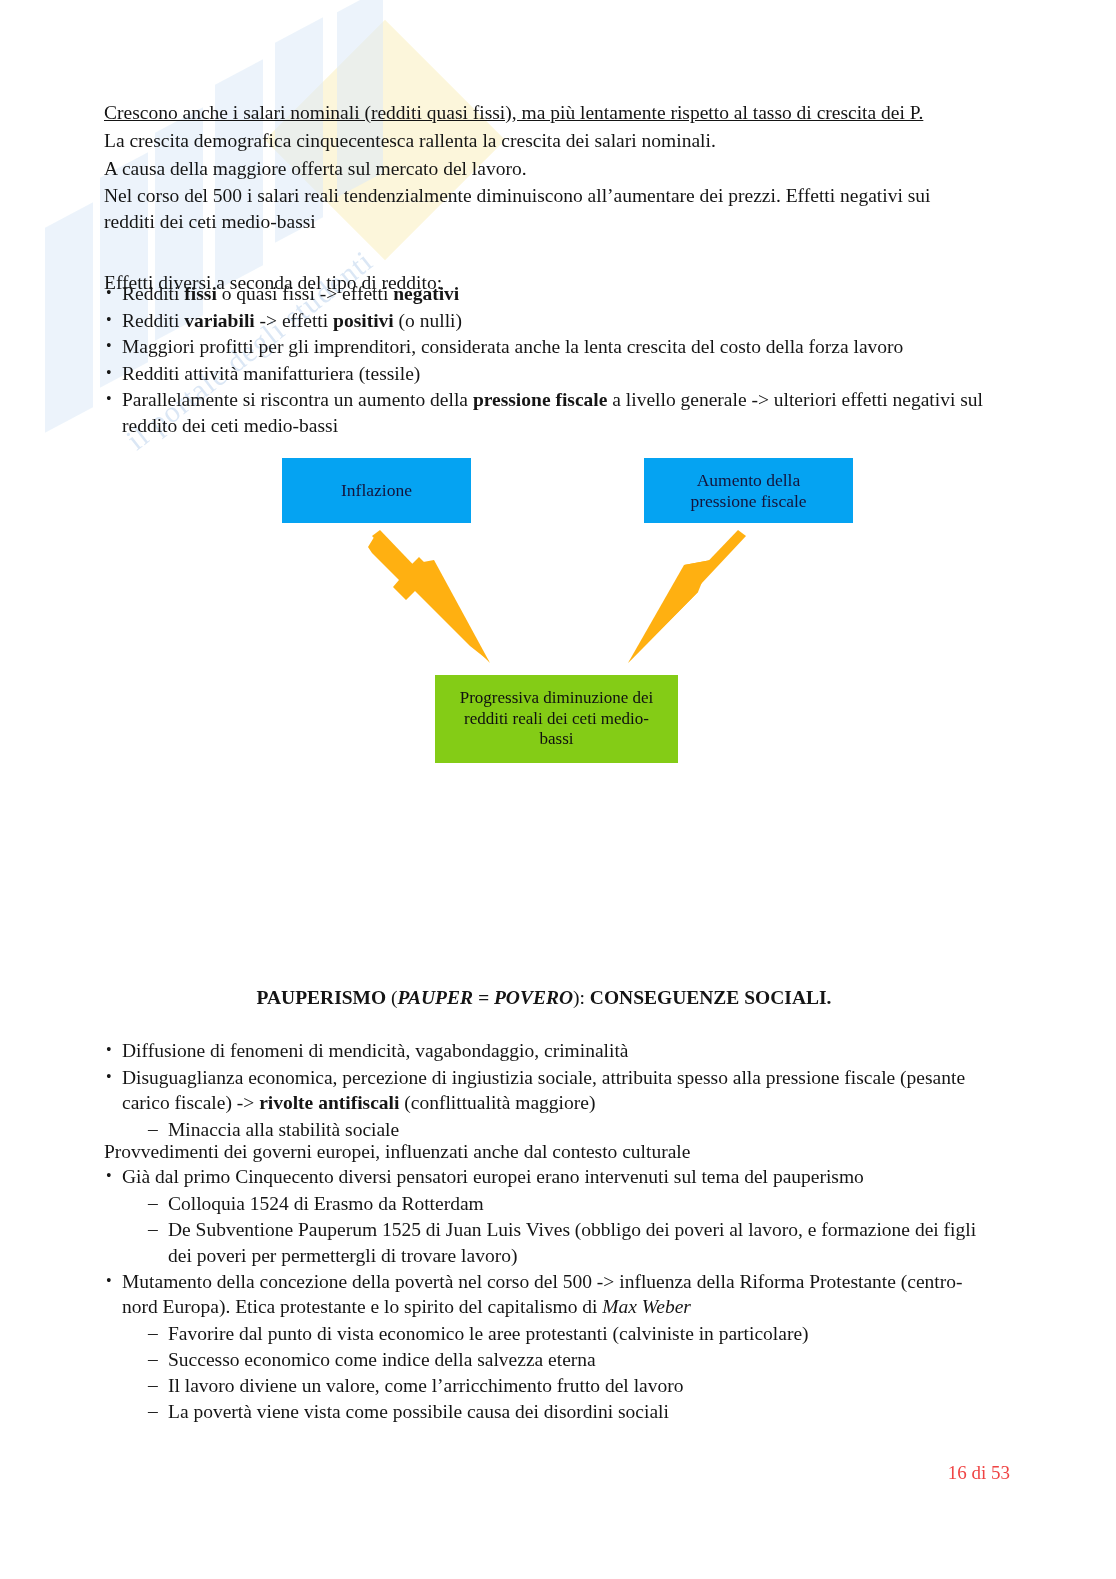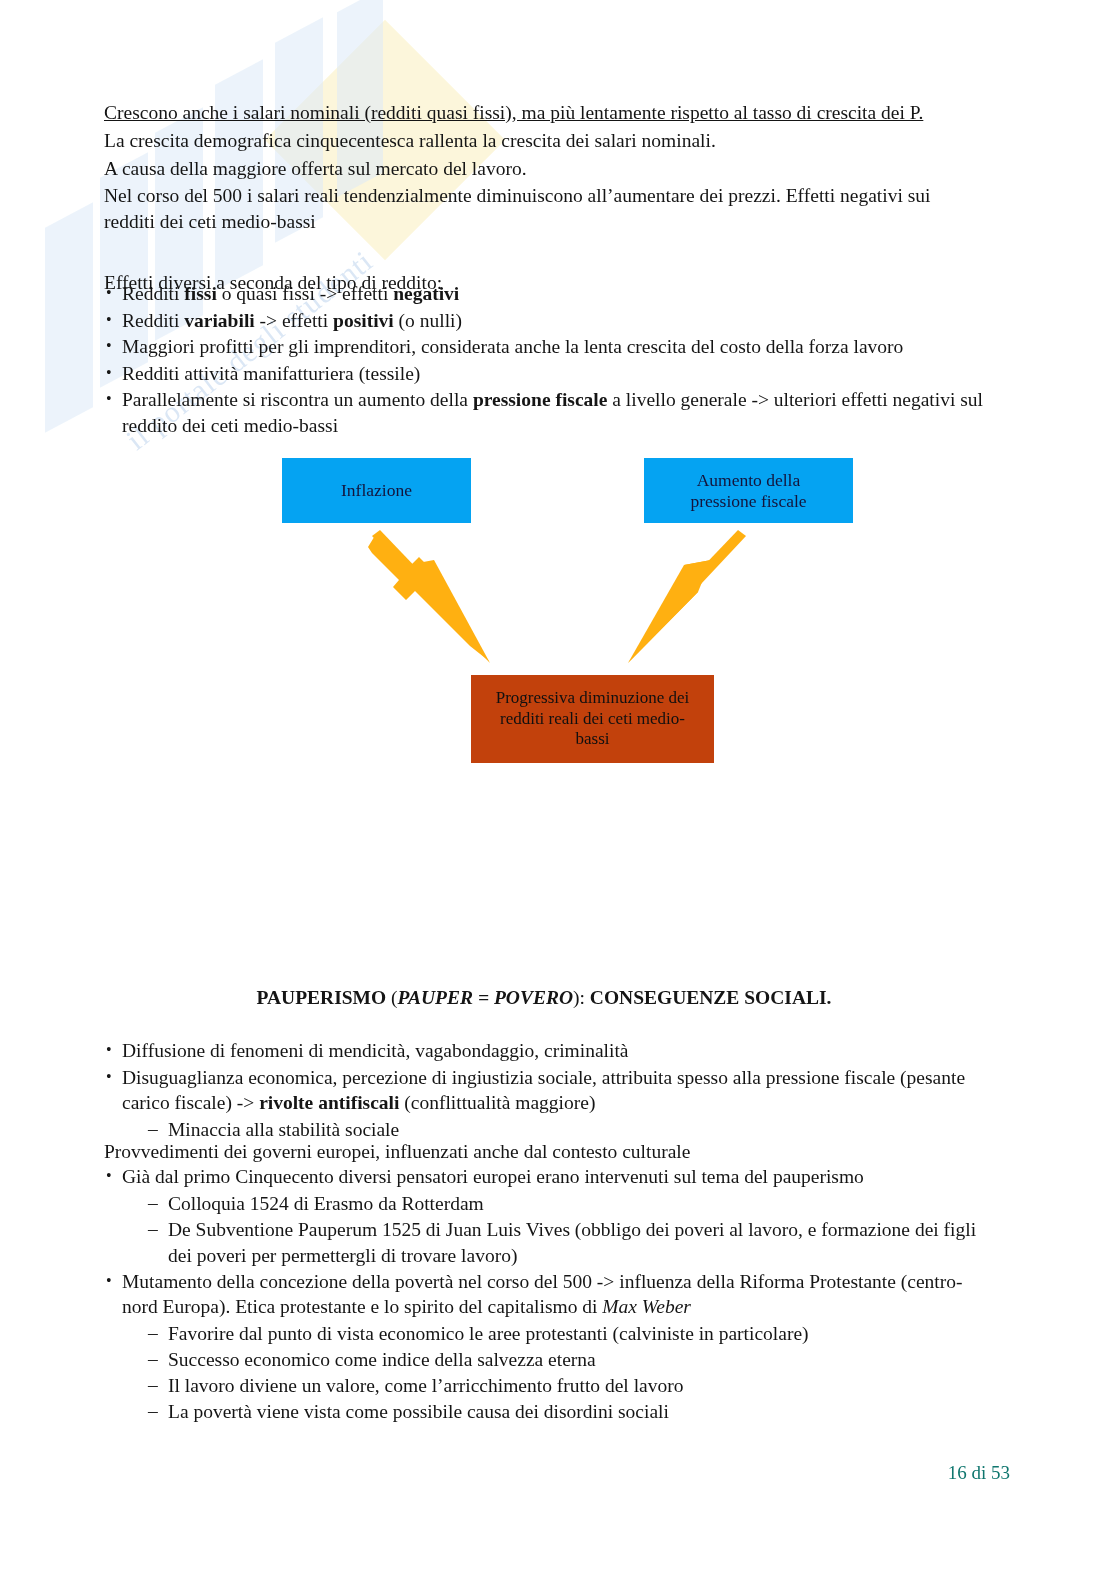--- a/index.html
+++ b/index.html
@@ -110,39 +110,38 @@
     text-align: center;
     font-family: "Liberation Serif", serif;
   }
   .node-blue {
     background: #05A3F2;
     color: #14143c;
     font-size: 17.5px;
     line-height: 21px;
   }
   .node-green {
-    background: #c2410c;
+    background: #84cc16;
     color: #101010;
     font-size: 17px;
     line-height: 20.5px;
-    margin-left: 36px;
   }
   .node .inner { padding: 0 6px; }
   .pauperismo { font-weight: bold; font-size: 18.5px; }
   .eqsign { line-height: 16px; display:block; }
 
   
   #footer {
     position: absolute;
     left: 0;
     top: 1462px;
     width: 1010px;
     text-align: right;
     font-size: 19px;
-    color: #0f766e;
+    color: #ef4444;
   }
 </style>
 </head>
 <body>
 
 <div id="watermark">
   <div class="wm-yellow" style="left:300px; top:55px; width:170px; height:170px; transform:rotate(45deg);"></div>
   <div class="wm-blue-block" style="left:45px; top:215px; width:48px; height:205px; transform:skewY(-28deg);"></div>
   <div class="wm-blue-block" style="left:100px; top:165px; width:48px; height:210px; transform:skewY(-28deg);"></div>
   <div class="wm-blue-block" style="left:155px; top:120px; width:48px; height:208px; transform:skewY(-28deg);"></div>

